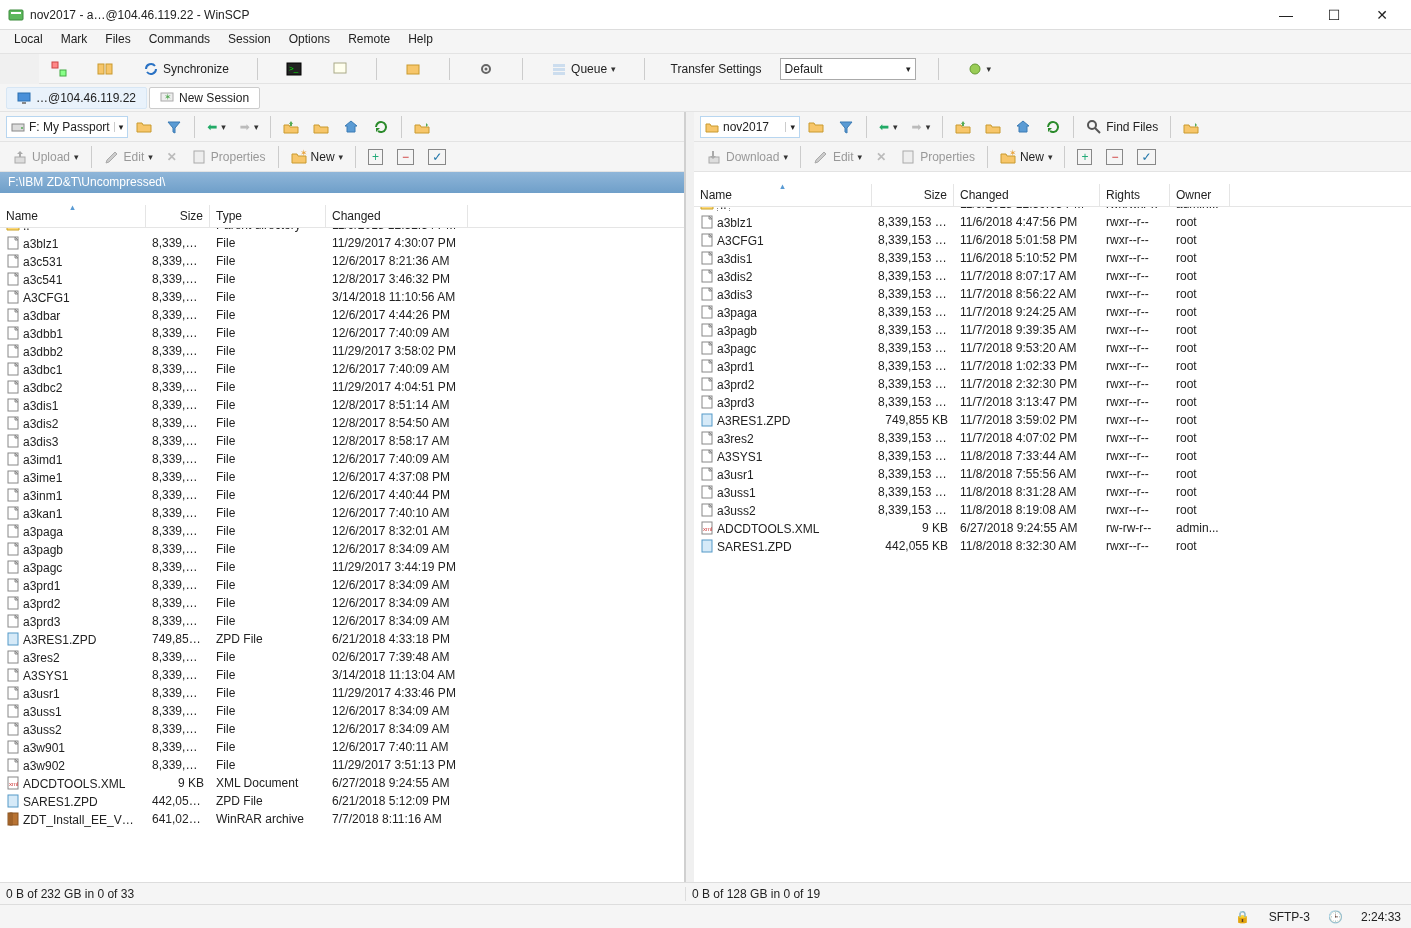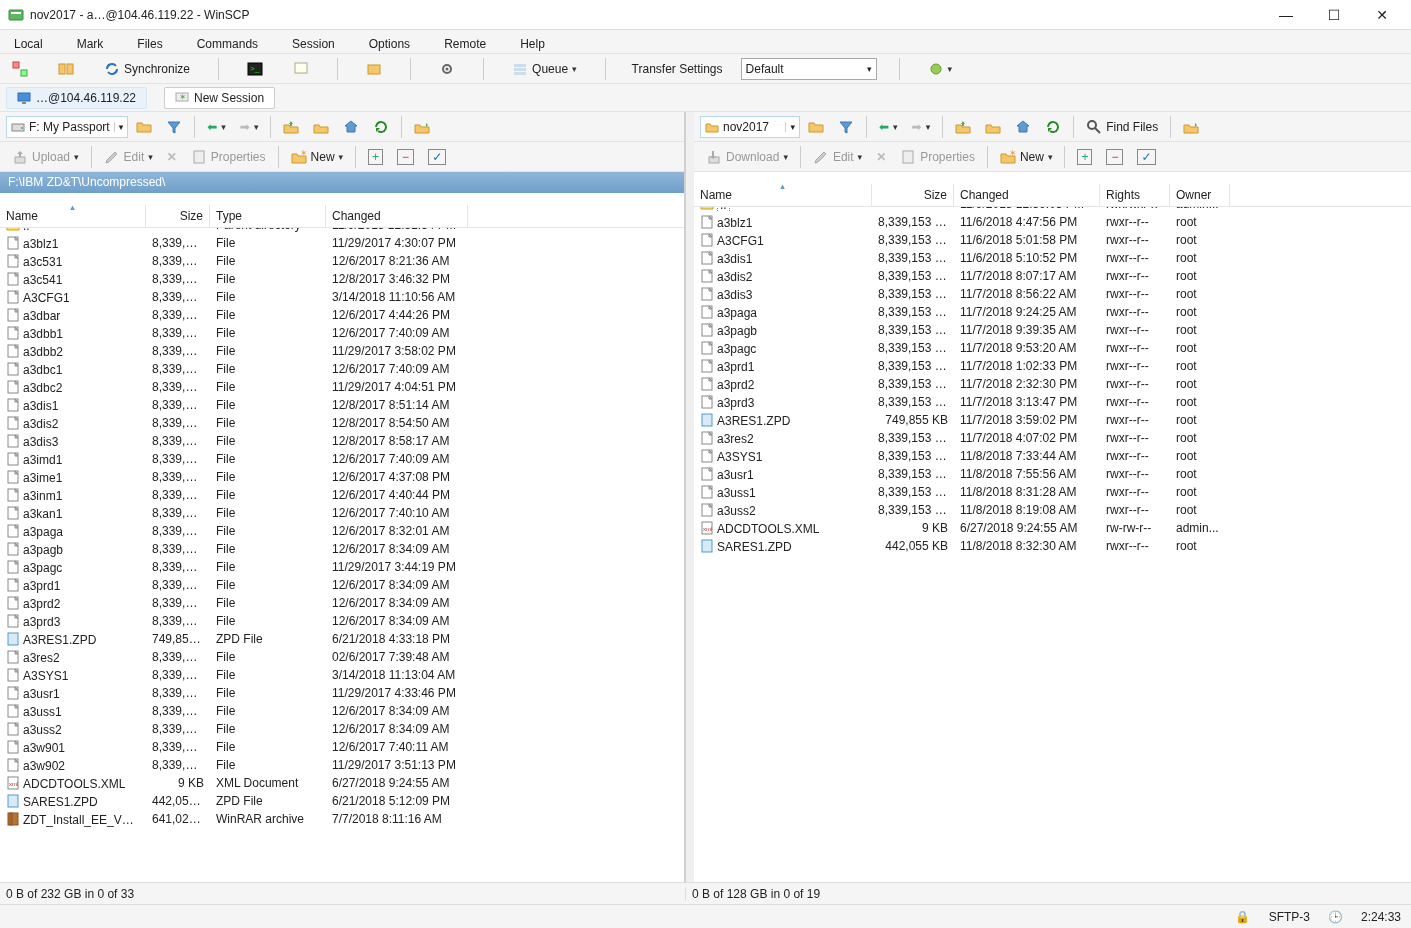--- a/index.html
+++ b/index.html
@@ -2,32 +2,32 @@
 <html><head>
 <meta charset="utf-8">
 <style>
 * { box-sizing: border-box; margin: 0; padding: 0; }
 body { font-family: "Segoe UI", Tahoma, sans-serif; font-size: 12px; background: #f0f0f0; color: #222; width: 1411px; height: 928px; overflow: hidden; display: flex; flex-direction: column; }
 .titlebar { background: #fff; height: 30px; display: flex; align-items: center; padding: 0 8px; border-bottom: 1px solid #ddd; }
 .titlebar .icon { width: 16px; height: 16px; margin-right: 6px; }
 .titlebar .title { flex: 1; }
 .titlebar .winbtns { display: flex; gap: 18px; margin-right: 6px; }
 .titlebar .winbtns span { width: 30px; text-align: center; font-size: 14px; cursor: default; }
-.menubar { background: #f5f5f5; height: 24px; display: flex; align-items: flex-end; padding: 0 6px; gap: 18px; border-bottom: 1px solid #e3e3e3; }
+.menubar { background: #f5f5f5; height: 24px; display: flex; align-items: flex-start; padding: 0 6px; gap: 2px; border-bottom: 1px solid #e3e3e3; }
 .menubar .mi { padding: 2px 8px; }
-.toolbar1, .toolbar-nav, .toolbar-actions { background: #f5f5f5; display: flex; align-items: center; padding: 2px 6px; border-bottom: 1px solid #e3e3e3; height: 30px; gap: 18px; }
+.toolbar1, .toolbar-nav, .toolbar-actions { background: #f5f5f5; display: flex; align-items: center; padding: 2px 6px; border-bottom: 1px solid #e3e3e3; height: 30px; gap: 18px; margin-left: 39px; }
 .sep { width: 1px; height: 22px; background: #ccc; margin: 0 4px; }
 .tb-btn { display: inline-flex; align-items: center; gap: 4px; padding: 2px 5px; border: 1px solid transparent; border-radius: 2px; cursor: default; }
 .tb-btn.disabled { color: #999; }
 .tb-btn .caret { font-size: 9px; color: #333; }
 .drive-combo { display: inline-flex; align-items: center; gap: 4px; border: 1px solid #b8d6f0; background: #fff; padding: 1px 4px; height: 22px; min-width: 120px; }
 .drive-combo .caret-box { border-left: 1px solid #ccc; padding-left: 4px; margin-left: auto; font-size: 9px; }
 .combo-wide { display: inline-flex; align-items: center; border: 1px solid #aaa; background: #fff; height: 22px; width: 136px; padding: 0 4px; }
 .combo-wide .caret-box { margin-left: auto; font-size: 9px; }
-.session-tabs { background: #f5f5f5; height: 28px; display: flex; align-items: center; padding: 2px 6px; gap: 17px; border-bottom: 1px solid #e3e3e3; }
+.session-tabs { background: #f5f5f5; height: 28px; display: flex; align-items: center; padding: 2px 6px; gap: 2px; border-bottom: 1px solid #e3e3e3; }
 .session-tab { display: inline-flex; align-items: center; gap: 5px; padding: 3px 10px; border: 1px solid #d7e6f4; background: #e9f2fb; border-radius: 2px; }
 .panes { display: flex; flex: 1; overflow: hidden; }
 .pane { display: flex; flex-direction: column; overflow: hidden; }
 .pane.left { flex: 0 0 686px; border-right: 2px solid #d0d0d0; }
 .pane.right { flex: 1; padding-left: 8px; }
 .nav-row, .act-row { display: flex; align-items: center; padding: 2px 6px; gap: 2px; height: 30px; border-bottom: 1px solid #e3e3e3; background: #f5f5f5; }
 .pathbar { background: linear-gradient(#8fb6d9,#6f9fc9); color: #fff; padding: 3px 8px; font-size: 12px; height: 21px; }
 .list { flex: 1; overflow: auto; background: #fff; }
 .list-header { display: flex; background: #fff; border-bottom: 1px solid #e5e5e5; position: sticky; top: 12px; }
 .list-header .col { padding: 4px 6px; border-right: 1px solid #e5e5e5; font-weight: normal; }

